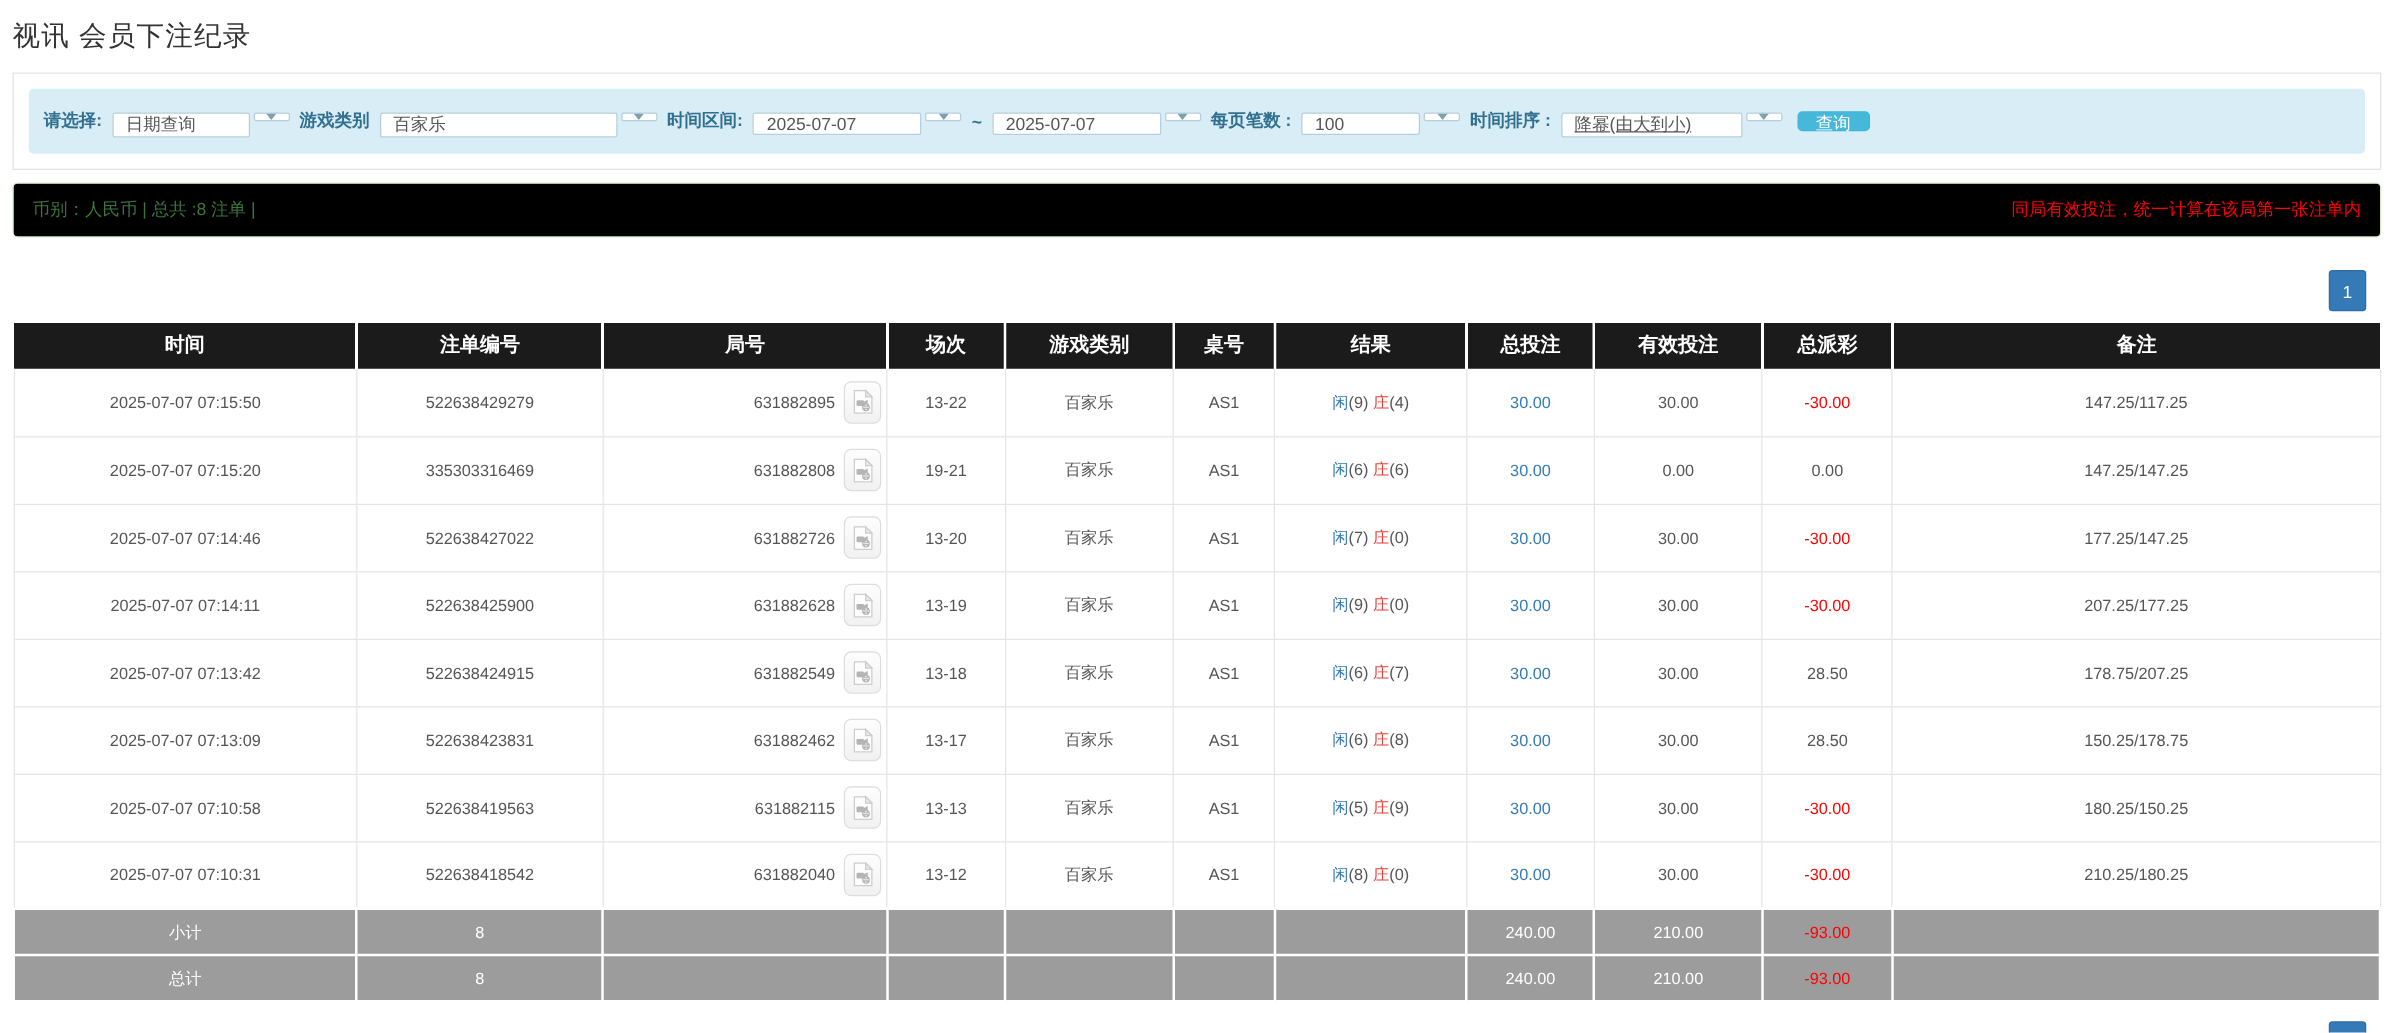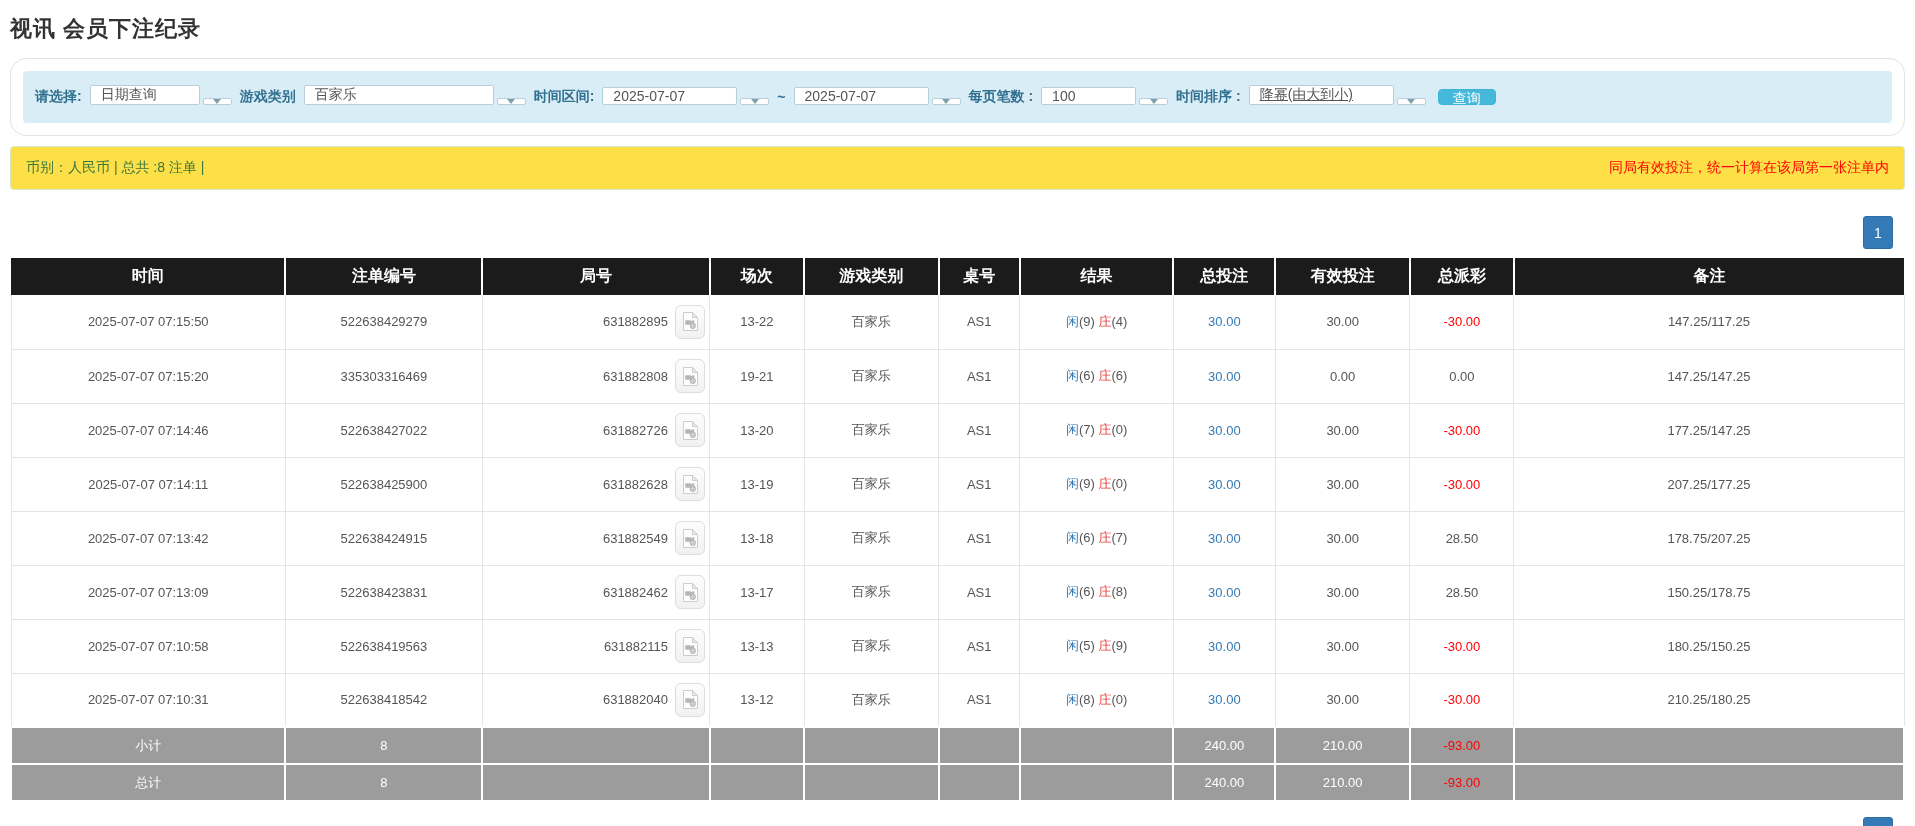--- a/index.html
+++ b/index.html
@@ -5,51 +5,51 @@
   * { box-sizing: border-box; margin: 0; padding: 0; }
   html, body { background: #fff; }
   body {
     width: 1915px; height: 826px; overflow: hidden;
     font-family: "Liberation Sans", "DejaVu Sans", sans-serif;
     color: #555;
   }
   .page { padding: 10px 10px 0; }
 
   
-  .page-title { font-size: 22px; font-weight: 700; color: #333; margin: 4px 0 14px; letter-spacing: 1px; }
+  .page-title { font-size: 22px; font-weight: 400; color: #333; margin: 4px 0 14px; letter-spacing: 1px; }
 
   
-  .filter-panel { border: 1px solid #e3e3e3; border-radius: 16px; background: #fff; padding: 12px; }
+  .filter-panel { border: 1px solid #e3e3e3; border-radius: 0; background: #fff; padding: 12px; }
   .filter-bar {
     background: #d9edf7; border-radius: 4px; padding: 10px 12px;
     display: flex; align-items: center; gap: 8px; min-height: 52px;
   }
   .f-label { color: #31708f; font-weight: bold; font-size: 14px; white-space: nowrap; }
-  .sel { display: flex; align-items: flex-end; height: 15px; }
+  .sel { display: flex; align-items: flex-start; height: 15px; }
   .sel-main {
     background: #fff; border: 1px solid #b7cfdb; border-radius: 2px;
     font-size: 14px; color: #555; display: flex; align-items: center;
     padding: 0 10px; white-space: nowrap;
   }
   .sel-caret {
     width: 29px; margin-left: 3px; background: #fff; border: 1px solid #b7cfdb; border-radius: 2px;
     display: flex; align-items: center; justify-content: center;
   }
   .caret { width: 0; height: 0; border-left: 4px solid transparent; border-right: 4px solid transparent; border-top: 5px solid #7e9fae; }
   .w110 { width: 110px; } .w190 { width: 190px; } .w135 { width: 135px; } .w95 { width: 95px; } .w145 { width: 145px; text-decoration: underline; }
   .tilde { color: #31708f; font-size: 14px; font-weight: bold; }
   .btn-query {
     background: #46b8da; border: 1px solid #3db5d8; color: #fff; font-size: 14px;
     height: 16px; padding: 0 14px; border-radius: 4px; cursor: pointer; margin-left: 4px;
     font-family: inherit;
   }
 
   
   .summary-bar {
-    margin-top: 10px; background: #fde047; border: 1px solid #d6e9c6; border-radius: 4px;
+    margin-top: 10px; background: #000000; border: 1px solid #d6e9c6; border-radius: 4px;
     padding: 12px 15px; display: flex; justify-content: space-between; align-items: flex-end;
     font-size: 14px;
   }
   .summary-left { color: #3c763d; }
   .summary-right { color: #ff0000; }
 
   
   .pagination-row { display: flex; justify-content: flex-end; margin: 26px 12px 9px 0; }
   .pagination-row.bottom { margin: 15px 12px 0 0; }
   .page-btn {

